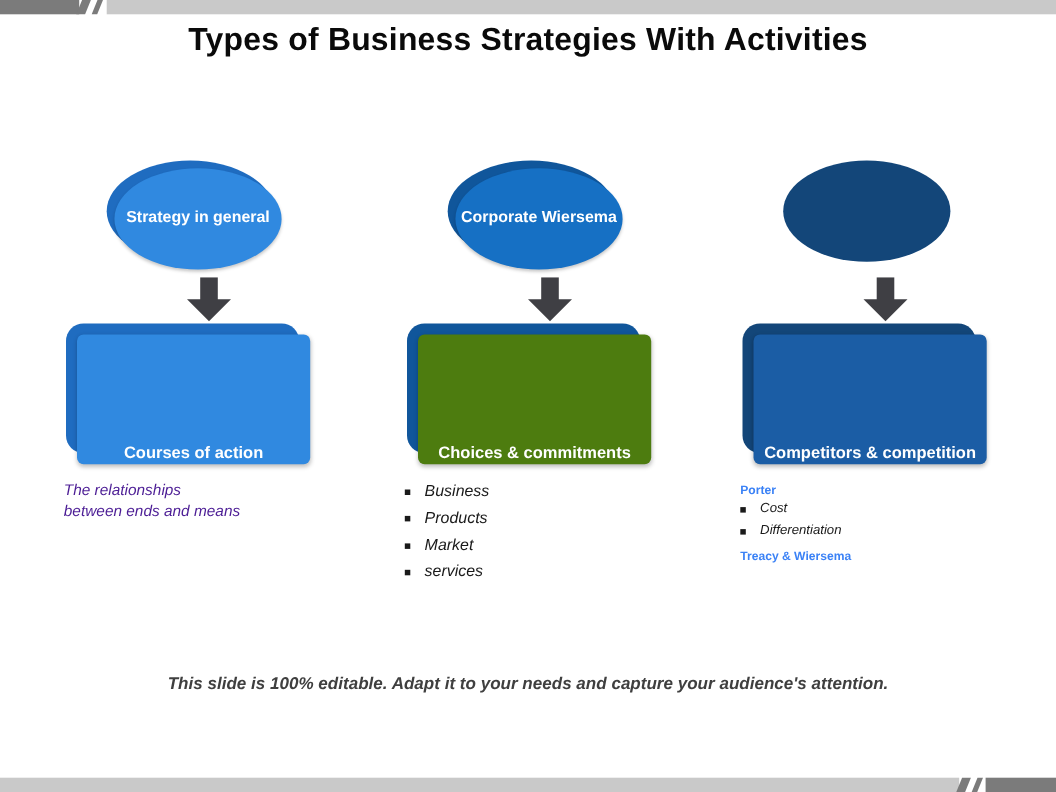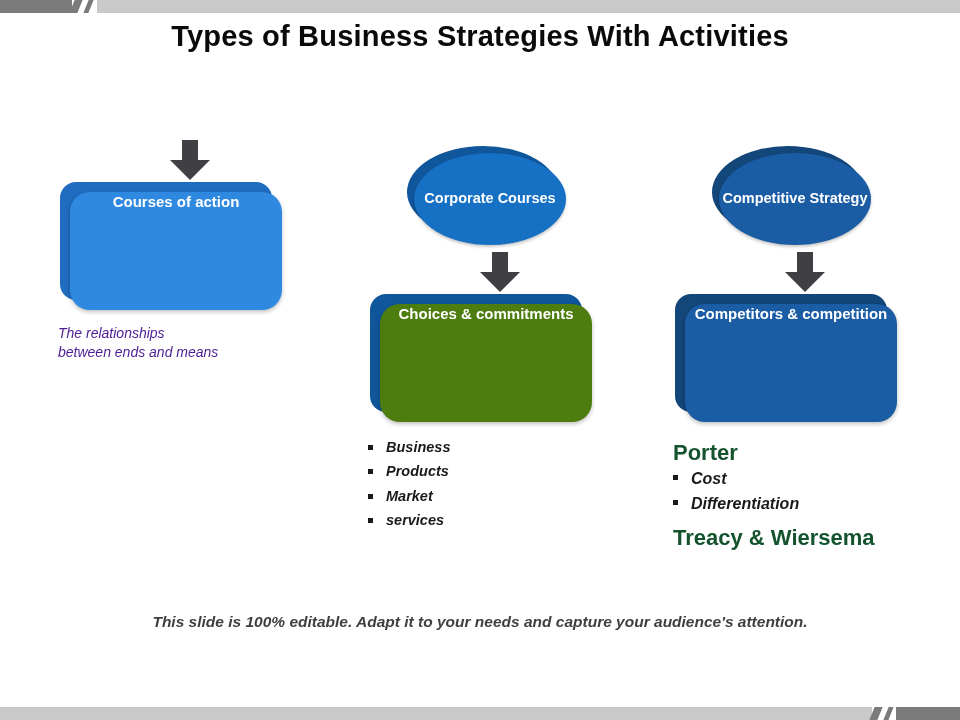--- a/index.html
+++ b/index.html
@@ -176,23 +176,23 @@
     width: 212px;
     height: 118px;
     border-radius: 16px;
   }
   .box-front {
     position: absolute;
     left: 30px;
     top: 10px;
     width: 212px;
     height: 118px;
-    border-radius: 20px;
+    border-radius: 6px;
     display: flex;
-    align-items: flex-start;
+    align-items: flex-end;
     justify-content: center;
     text-align: center;
     color: #ffffff;
     font-size: 15px;
     font-weight: bold;
     line-height: 1.34;
     box-shadow: 0 2px 4px rgba(0,0,0,0.25);
   }
 
   
@@ -207,21 +207,20 @@
     color: #4c1d95;
     line-height: 1.36;
     margin-left: 18px;
   }
   .note-plain div { white-space: nowrap; }
 
   ul.bullets {
     list-style: none;
     margin: 0;
     padding: 0;
-    font-weight: bold;
   }
   ul.bullets li {
     position: relative;
     font-style: italic;
     font-size: 14.5px;
     color: #1a1a1a;
     line-height: 1.33;
     padding-left: 36px;
     margin-bottom: 5px;
     white-space: nowrap;
@@ -229,32 +228,32 @@
   ul.bullets li .bsq {
     position: absolute;
     left: 18px;
     top: 7px;
     width: 5px;
     height: 5px;
     background: #1a1a1a;
   }
 
   .grp-head {
-    font-size: 22px;
+    font-size: 11px;
     font-weight: bold;
     font-style: normal;
-    color: #14532d;
+    color: #3b82f6;
     margin: 0 0 2px 18px;
     white-space: nowrap;
   }
   .grp-head.second { margin-top: 10px; }
 
   ul.bullets.tight li {
     margin-bottom: 4px;
-    font-size: 16px;
+    font-size: 12px;
     padding-left: 36px;
   }
 
   
   .col-2 .notes { padding-top: 8px; }
   .col-3 .notes { padding-top: 10px; }
 
   
   .footer {
     position: absolute;
@@ -278,20 +277,26 @@
     <div class="seg-dark"></div>
     <div class="seg-slash1"></div>
     <div class="seg-slash2"></div>
     <div class="seg-light"></div>
   </div>
 
   <div class="title">Types of Business Strategies With Activities</div>
 
   <div class="col col-1">
 
+    <div class="ellipse-wrap">
+      <div class="ellipse-back" style="background:#1F6CC0"></div>
+      <div class="ellipse-front" style="background:#3089E0">
+        <span>Strategy in general</span>
+      </div>
+    </div>
 
     <div class="arrow">
       <svg width="56" height="42" viewBox="0 0 56 42">
         <polygon points="20,0 36,0 36,20 48,20 28,40 8,20 20,20" fill="#3f3f44"></polygon>
       </svg>
     </div>
 
     <div class="box-wrap">
       <div class="box-back" style="background:#1F6CC0"></div>
       <div class="box-front" style="background:#3089E0">
@@ -305,21 +310,21 @@
         <div>between  ends and means</div>
       </div>
     </div>
   </div>
 
   <div class="col col-2">
 
     <div class="ellipse-wrap">
       <div class="ellipse-back" style="background:#10569B"></div>
       <div class="ellipse-front" style="background:#1670C4">
-        <span>Corporate Courses</span>
+        <span>Corporate Wiersema</span>
       </div>
     </div>
 
     <div class="arrow">
       <svg width="56" height="42" viewBox="0 0 56 42">
         <polygon points="20,0 36,0 36,20 48,20 28,40 8,20 20,20" fill="#3f3f44"></polygon>
       </svg>
     </div>
 
     <div class="box-wrap">
@@ -336,23 +341,20 @@
         <li><span class="bsq"></span><span>Market</span></li>
         <li><span class="bsq"></span><span>services</span></li>
       </ul>
     </div>
   </div>
 
   <div class="col col-3">
 
     <div class="ellipse-wrap">
       <div class="ellipse-back" style="background:#134679"></div>
-      <div class="ellipse-front" style="background:#1B5DA5">
-        <span>Competitive Strategy</span>
-      </div>
     </div>
 
     <div class="arrow">
       <svg width="56" height="42" viewBox="0 0 56 42">
         <polygon points="20,0 36,0 36,20 48,20 28,40 8,20 20,20" fill="#3f3f44"></polygon>
       </svg>
     </div>
 
     <div class="box-wrap">
       <div class="box-back" style="background:#134679"></div>

